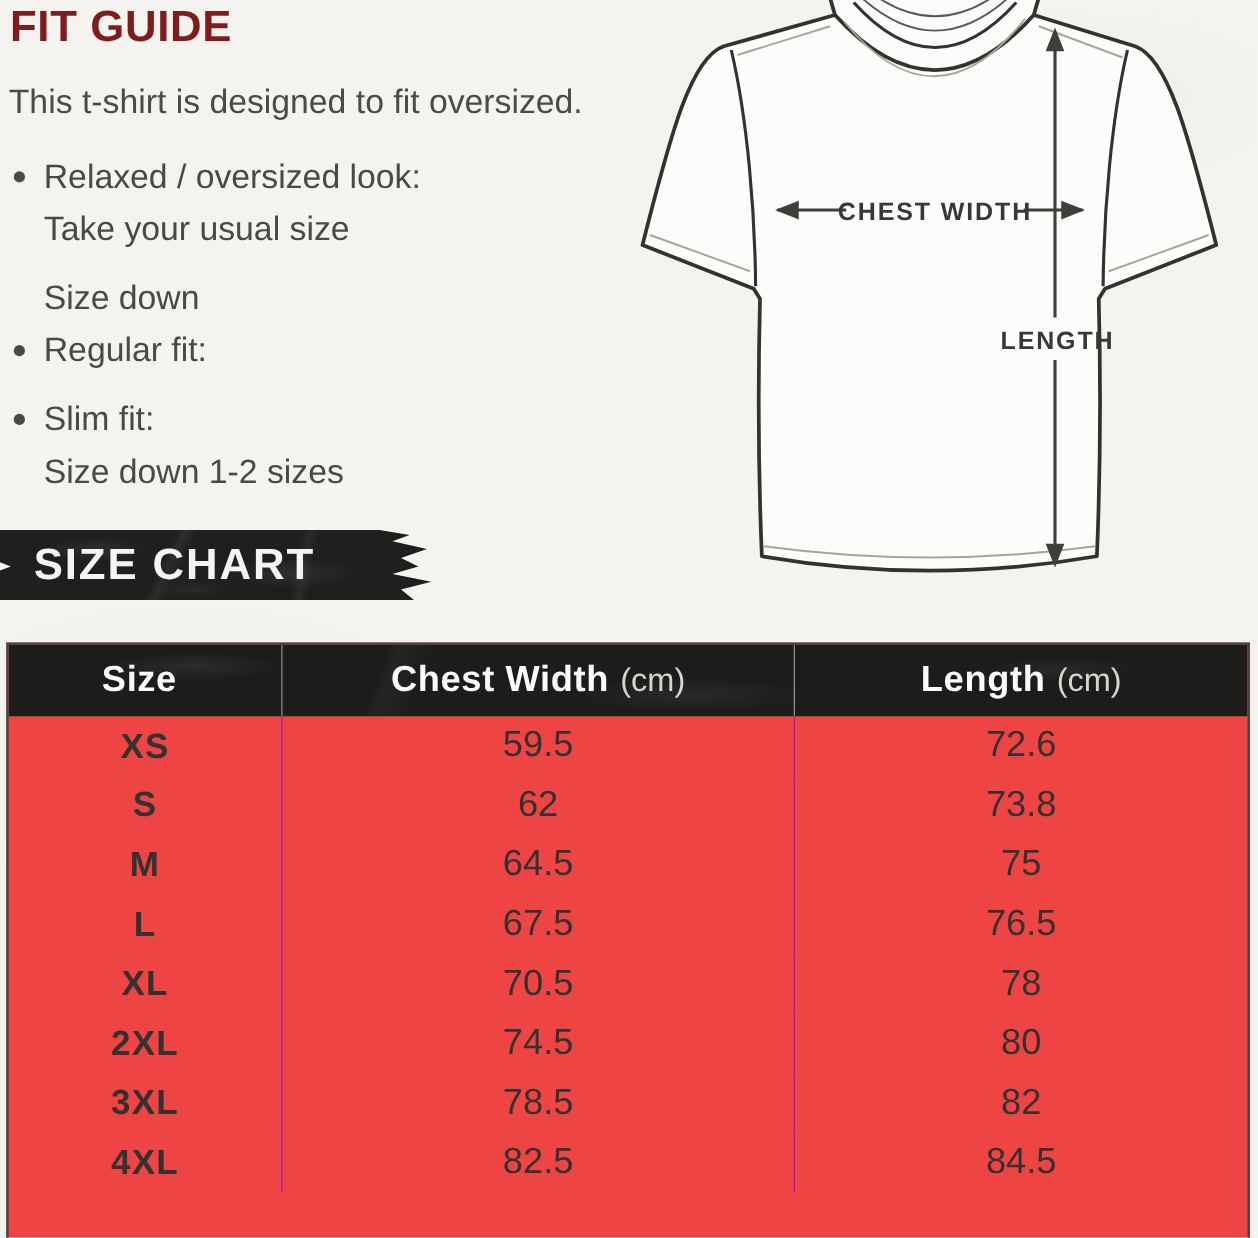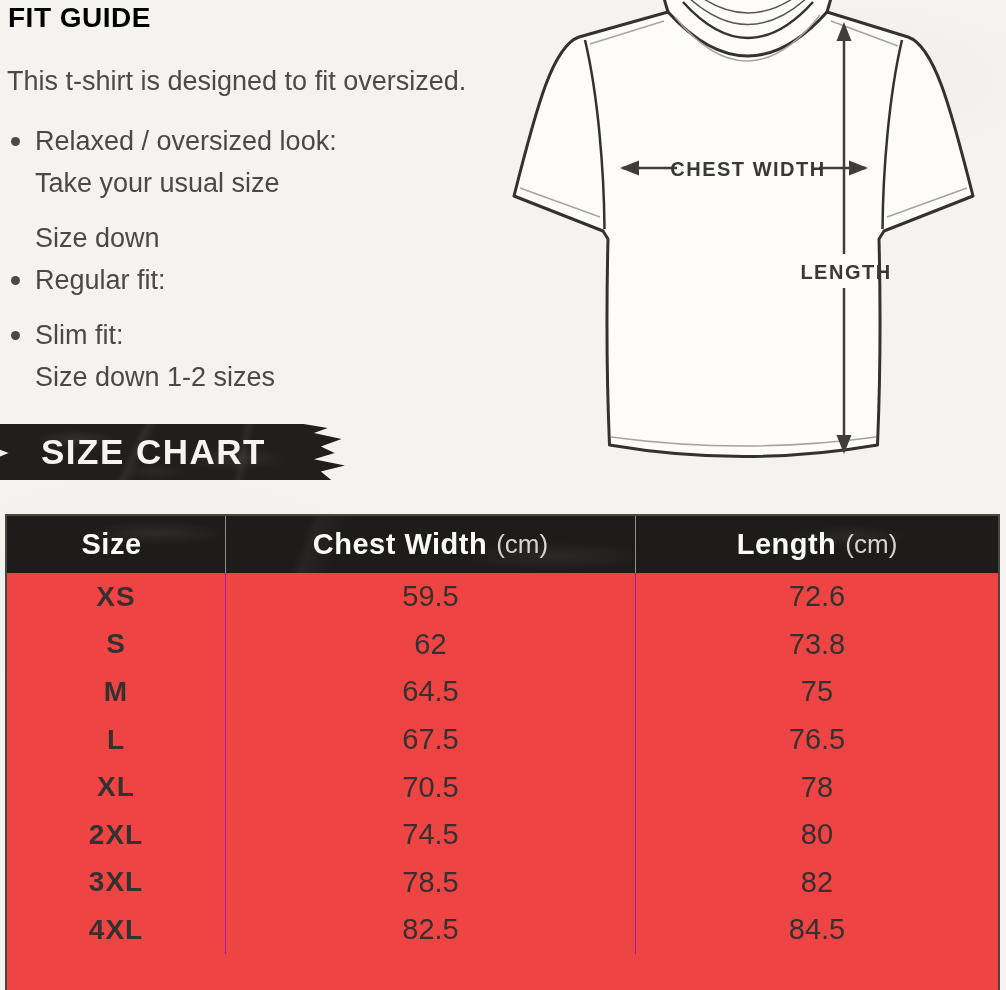--- a/index.html
+++ b/index.html
@@ -10,21 +10,21 @@
       radial-gradient(ellipse 300px 120px at 85% 8%, rgba(0,0,0,0.02), transparent 70%),
       radial-gradient(ellipse 400px 200px at 15% 60%, rgba(0,0,0,0.015), transparent 70%);
     font-family:"Liberation Sans", sans-serif;
     color:#2b2a28;
   }
   .abs{position:absolute;}
 
   
   .fit-title{
     left:8px;top:2px;
-    font-size:28px;font-weight:800;letter-spacing:0.5px;color:#000000;
+    font-size:35px;font-weight:800;letter-spacing:0.5px;color:#7f1d1d;
   }
   .intro{
     left:7px;top:66px;
     font-size:27px;color:#4c4a48;
   }
   .bullets{left:8px;top:120px;width:470px;}
   .bullet-item{margin-bottom:13px;}
   .bullet-line{
     position:relative;padding-left:27px;
     font-size:27px;line-height:42px;color:#4a4947;
@@ -44,21 +44,21 @@
     background-image:
       radial-gradient(ellipse 70px 16px at 22% 28%, rgba(255,255,255,0.08), transparent 60%),
       radial-gradient(ellipse 90px 20px at 68% 62%, rgba(255,255,255,0.07), transparent 60%),
       radial-gradient(ellipse 50px 12px at 45% 85%, rgba(255,255,255,0.05), transparent 60%),
       linear-gradient(115deg, transparent 38%, rgba(255,255,255,0.06) 40%, transparent 43%),
       linear-gradient(100deg, transparent 68%, rgba(255,255,255,0.05) 70%, transparent 72%);
     clip-path:polygon(0% 0%, 88% 0%, 95% 7%, 91% 16%, 99% 27%, 93% 40%, 97% 52%, 91% 63%, 100% 74%, 93% 85%, 96% 100%, 0% 100%, 0% 58%, 2.5% 52%, 0% 46%);
   }
   .banner-text{
     font-size:35px;font-weight:800;letter-spacing:1.5px;color:#f5f4f2;
-    line-height:56px;padding-left:41px;white-space:nowrap;
+    line-height:56px;padding-left:27px;white-space:nowrap;
   }
 
   
   .chart{
     left:5px;top:514px;width:995px;height:487px;
     border:2px solid #4a4741;box-sizing:border-box;
     background:#ef4444;overflow:hidden;
   }
   .chart-header{
     display:flex;height:57px;

